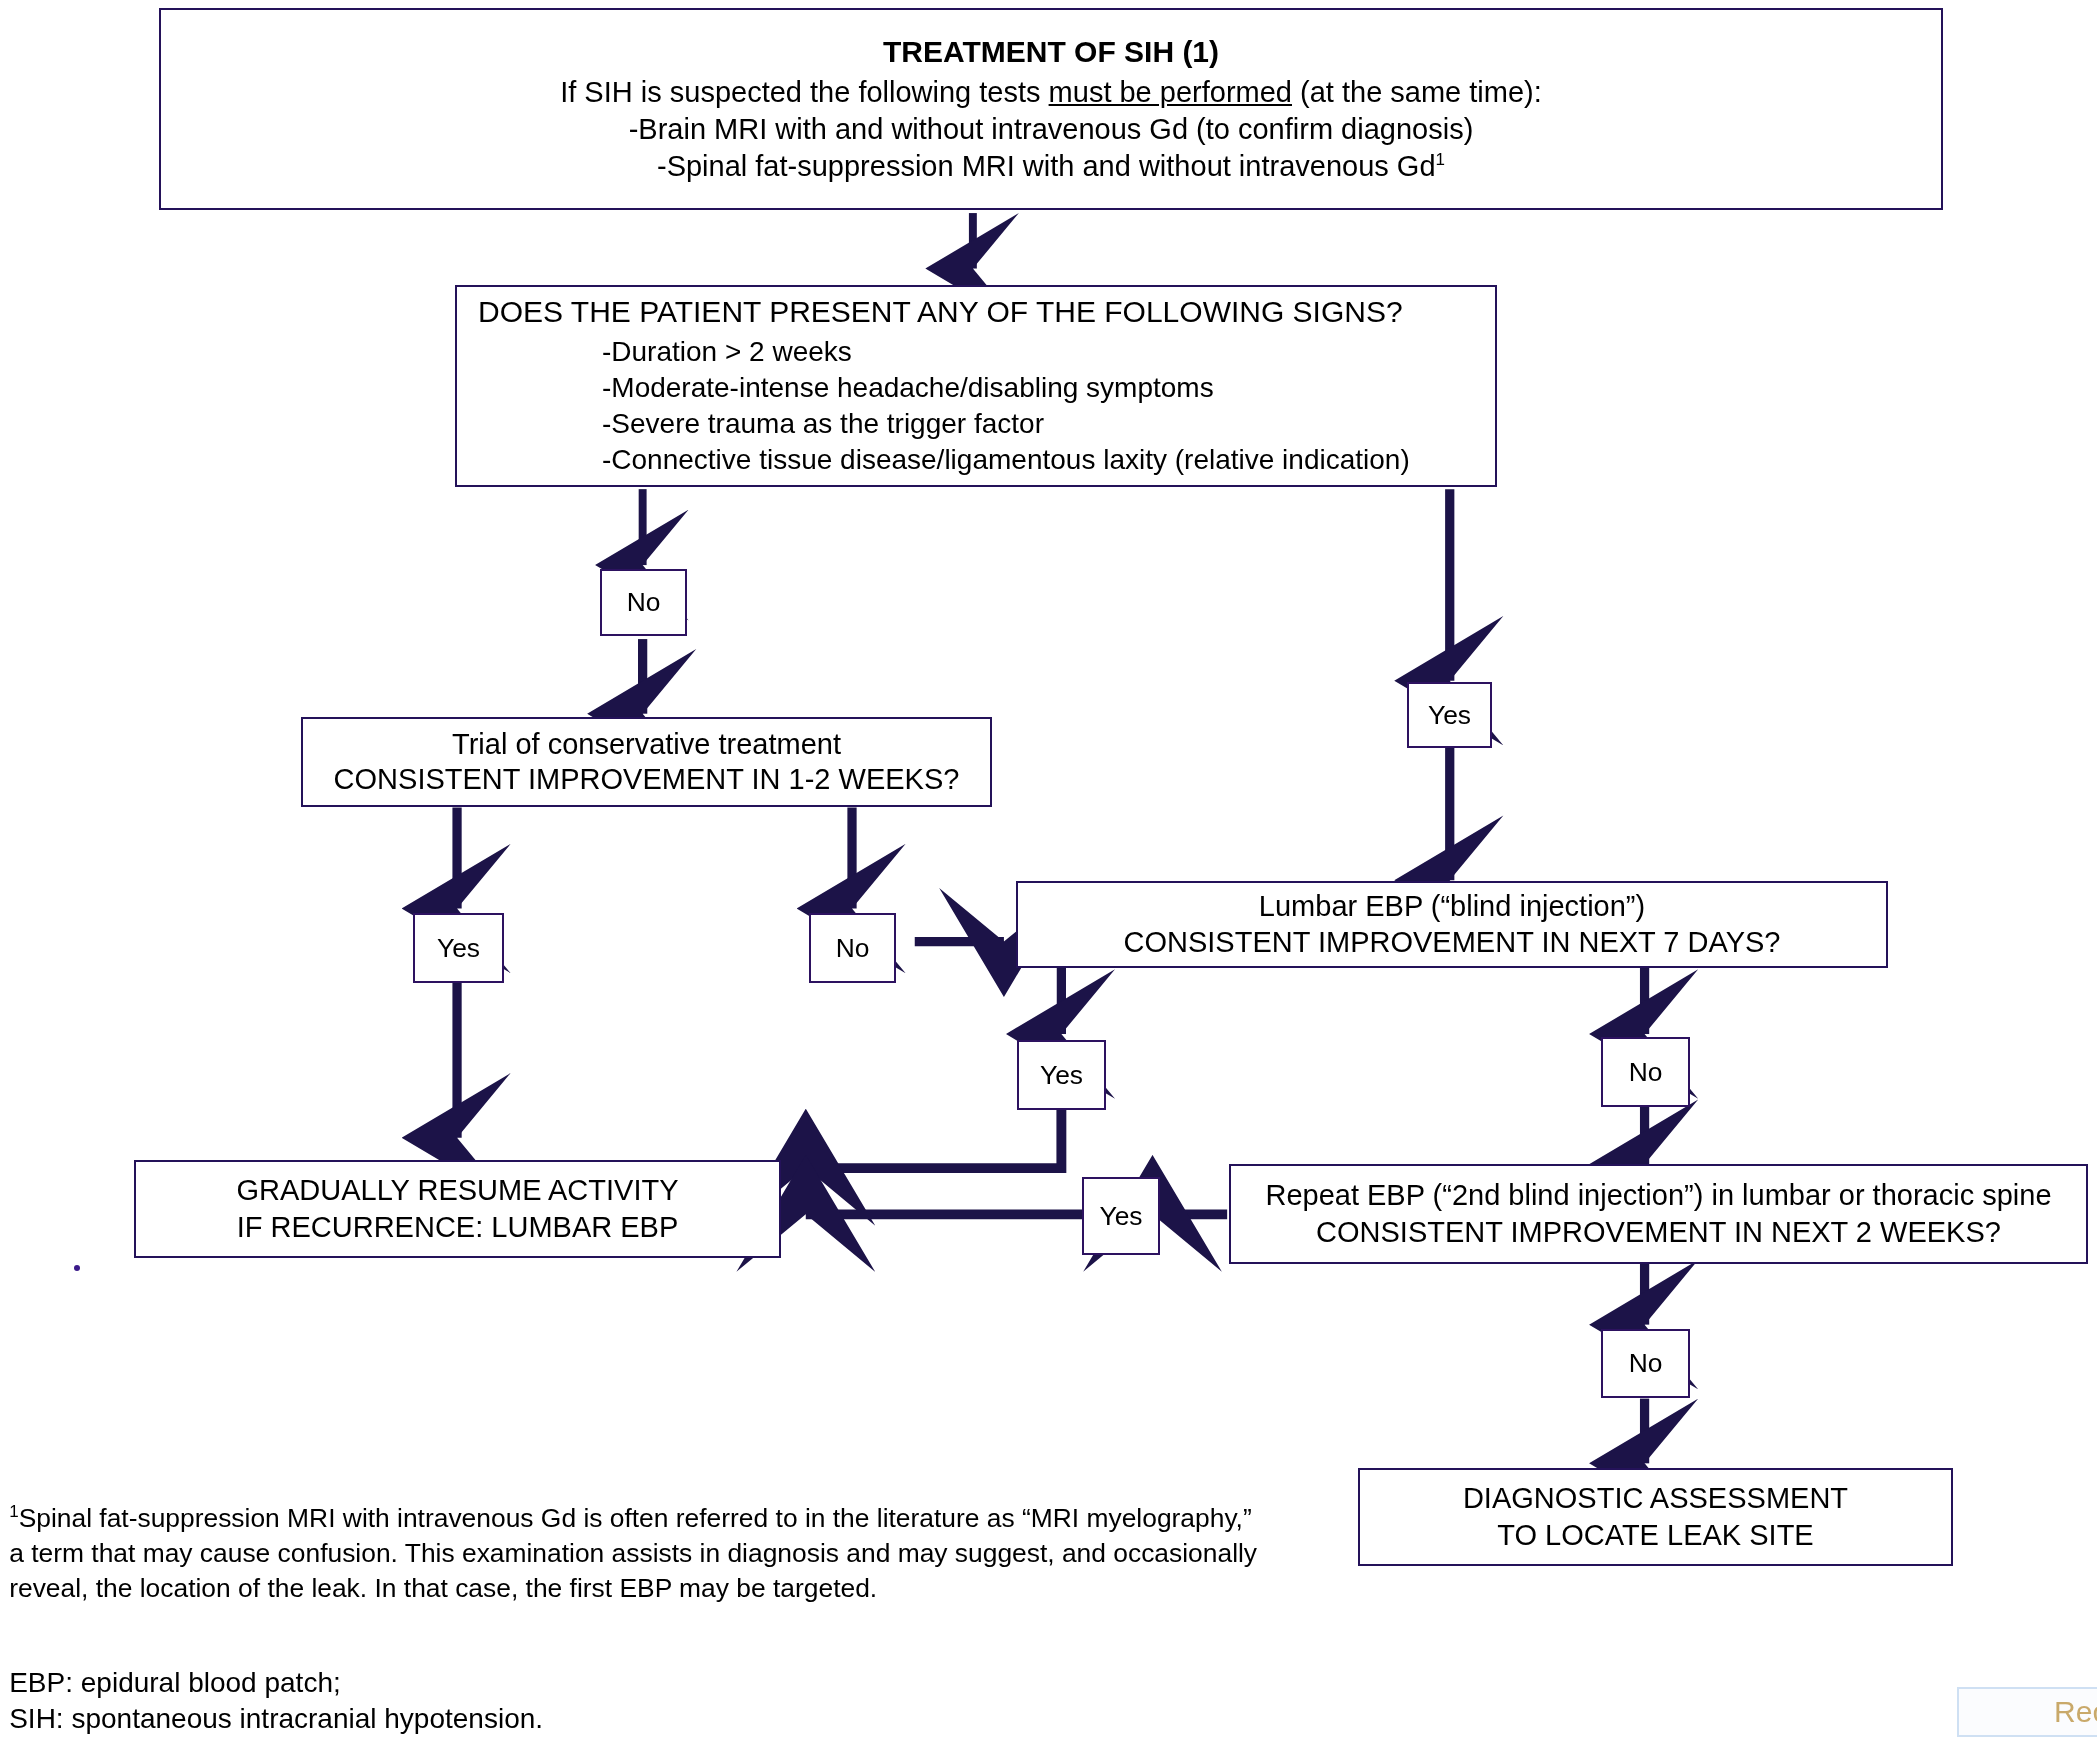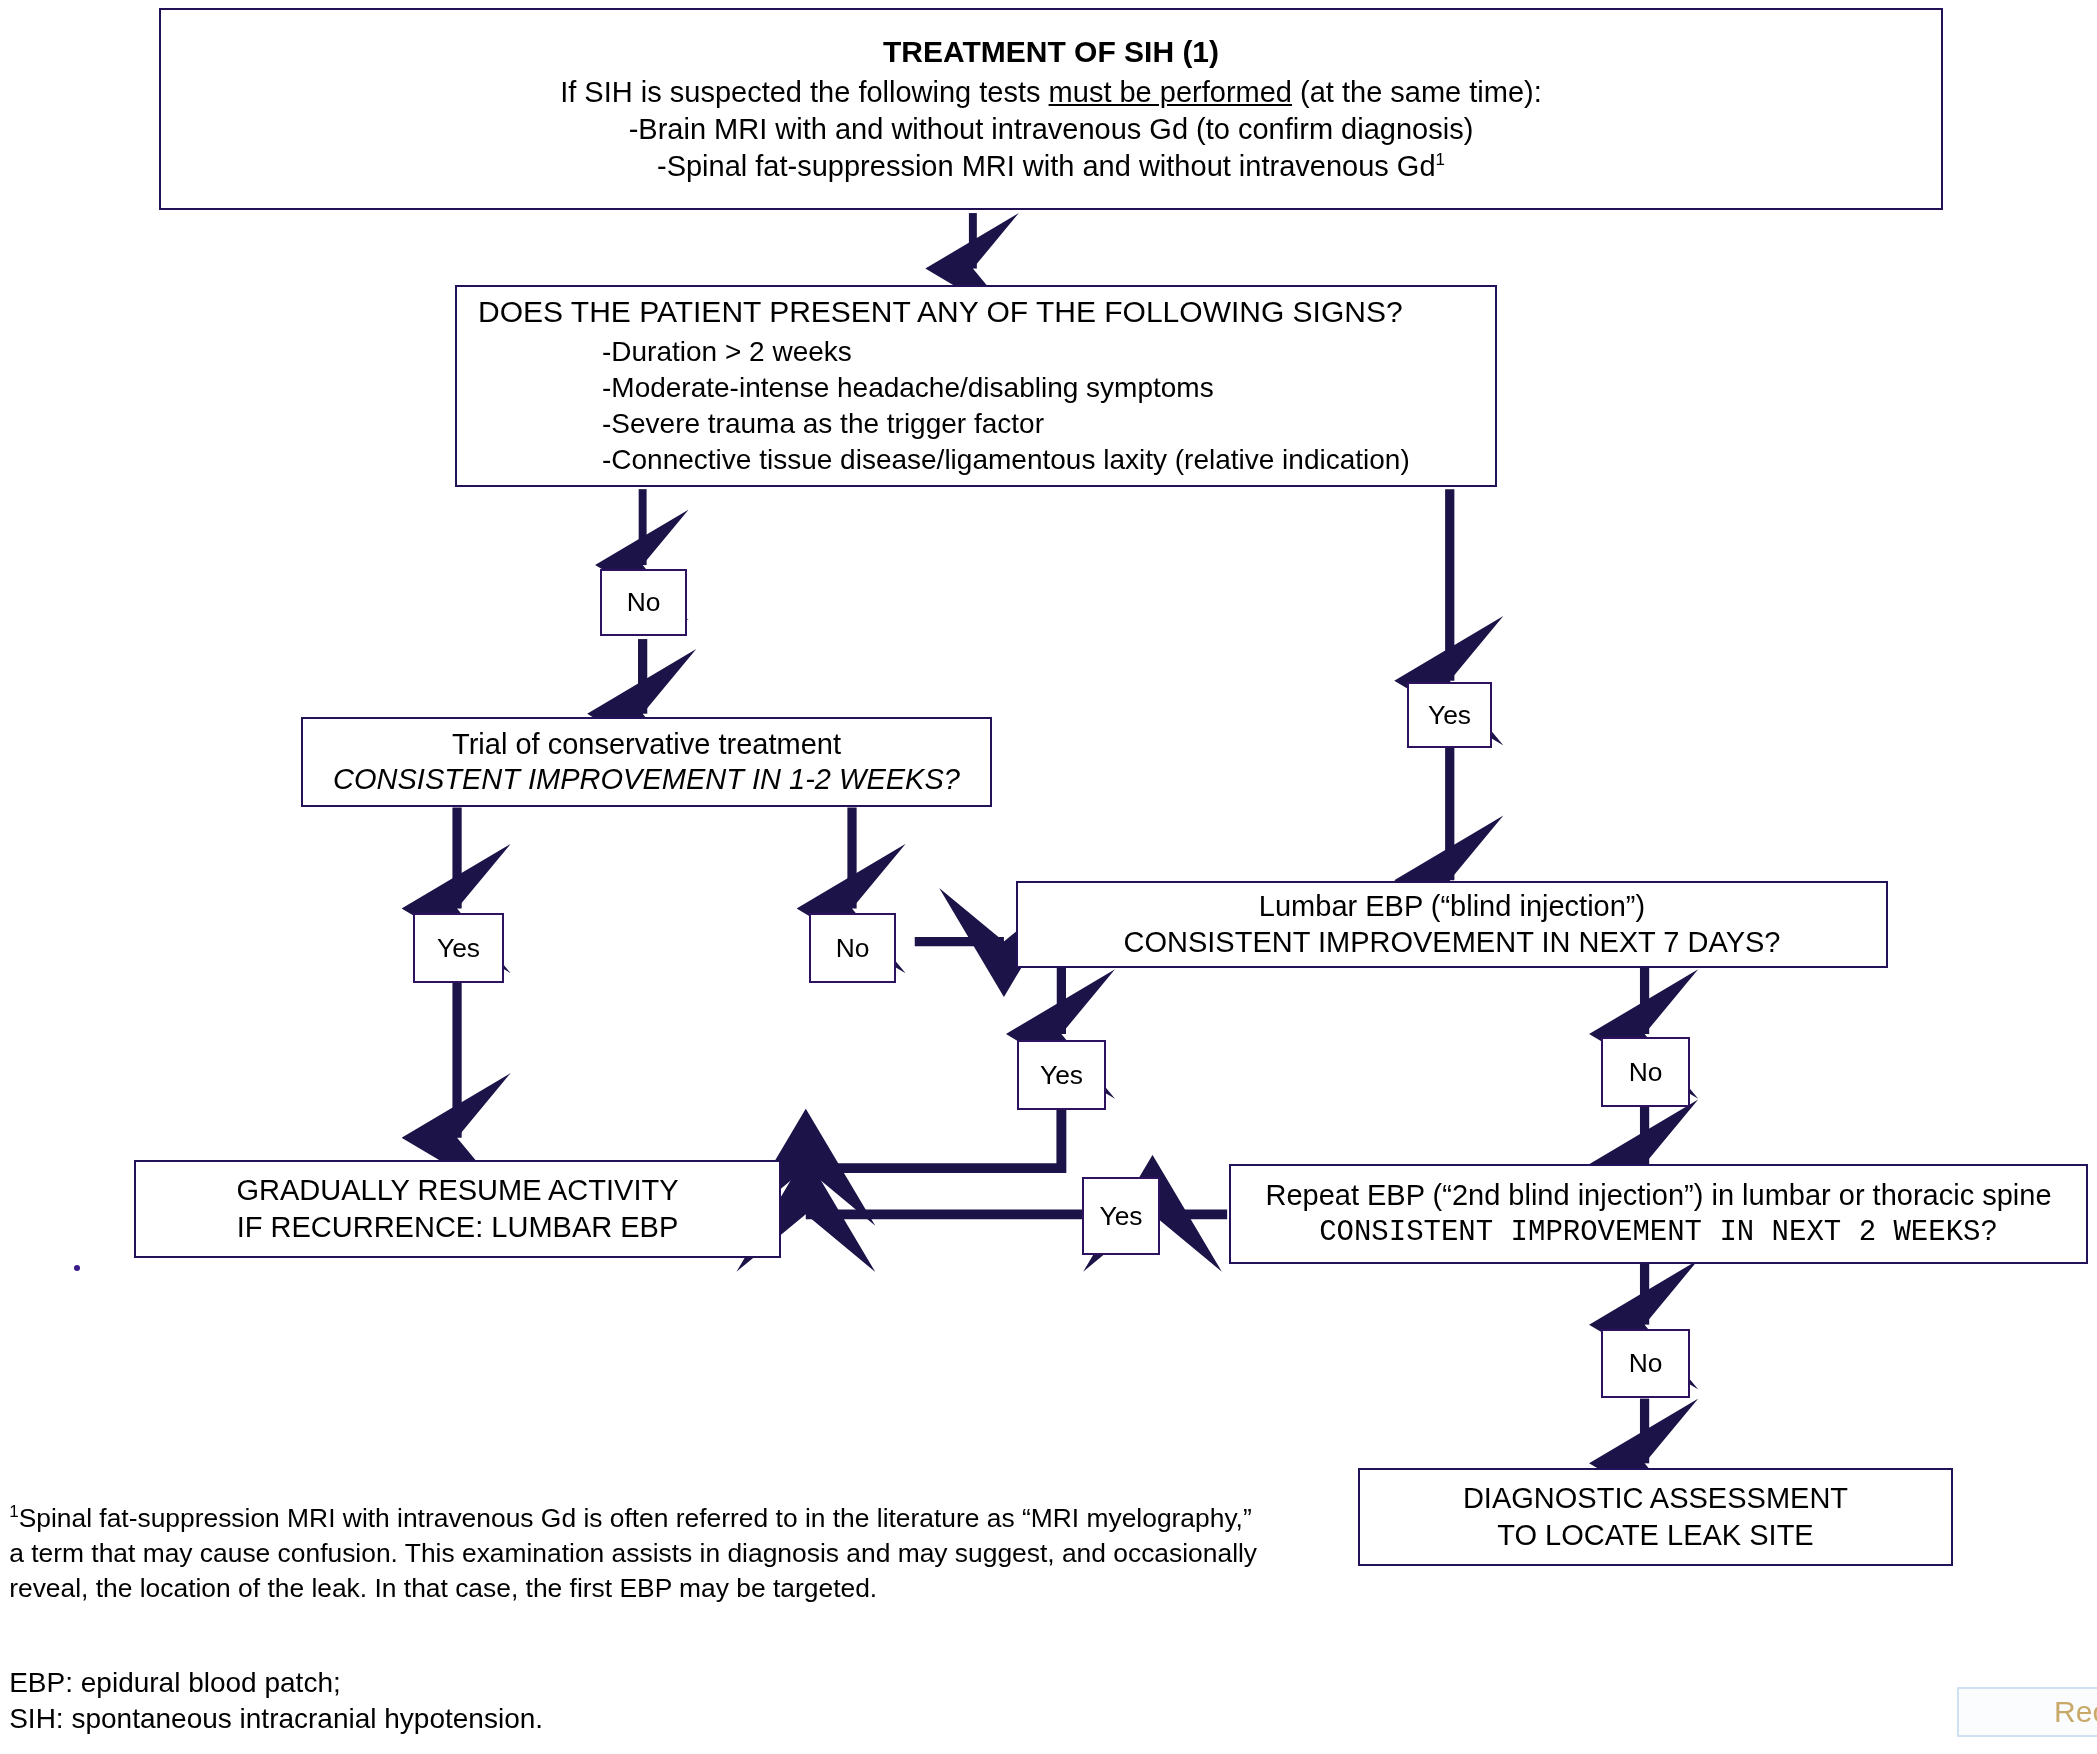--- a/index.html
+++ b/index.html
@@ -173,21 +173,21 @@
   <div class="label-box" style="left:600px; top:569px; width:87px; height:67px;">
     <span>No</span>
   </div>
 
   <div class="label-box" style="left:1407px; top:682px; width:85px; height:66px;">
     <span>Yes</span>
   </div>
 
   <div class="box" style="left:301px; top:717px; width:691px; height:90px;">
     <div class="t-head">Trial of conservative treatment</div>
-    <div class="t-caps" style="margin-top:2.6px;font-style:italic;">CONSISTENT IMPROVEMENT IN 1-2 WEEKS?</div>
+    <div class="t-caps" style="margin-top:2.6px;">CONSISTENT IMPROVEMENT IN 1-2 WEEKS?</div>
   </div>
 
   <div class="label-box" style="left:413px; top:913px; width:91px; height:70px;">
     <span>Yes</span>
   </div>
 
   <div class="label-box" style="left:809px; top:913px; width:87px; height:70px;">
     <span>No</span>
   </div>
 
@@ -208,21 +208,21 @@
     <div class="t-caps">GRADUALLY RESUME ACTIVITY</div>
     <div class="t-caps" style="margin-top:4px;">IF RECURRENCE: LUMBAR EBP</div>
   </div>
 
   <div class="label-box" style="left:1082px; top:1177px; width:78px; height:78px;">
     <span>Yes</span>
   </div>
 
   <div class="box" style="left:1229px; top:1164px; width:859px; height:100px;">
     <div class="t-head">Repeat EBP (“2nd blind injection”) in lumbar or thoracic spine</div>
-    <div class="t-caps" style="margin-top:4px;font-family:Liberation Mono, monospace;">CONSISTENT IMPROVEMENT IN NEXT 2 WEEKS?</div>
+    <div class="t-caps" style="margin-top:4px;">CONSISTENT IMPROVEMENT IN NEXT 2 WEEKS?</div>
   </div>
 
   <div class="label-box" style="left:1601px; top:1329px; width:89px; height:69px;">
     <span>No</span>
   </div>
 
   <div class="box" style="left:1358px; top:1468px; width:595px; height:98px;">
     <div class="t-caps">DIAGNOSTIC ASSESSMENT</div>
     <div class="t-caps" style="margin-top:4px;">TO LOCATE LEAK SITE</div>
   </div>

